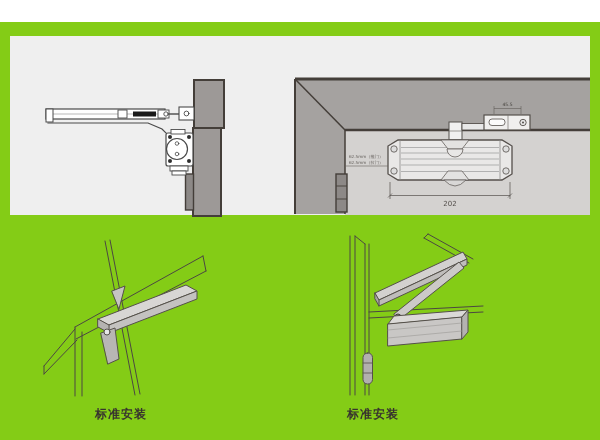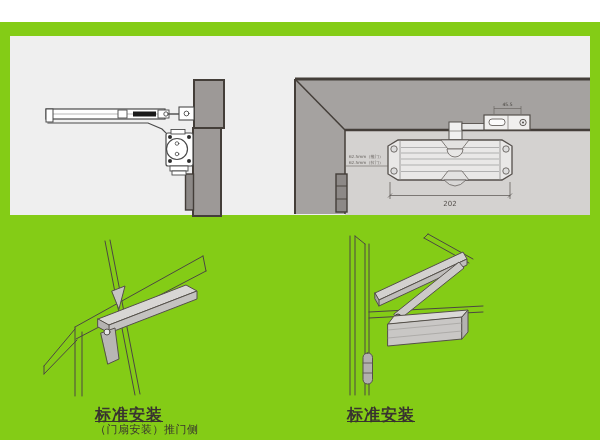--- a/index.html
+++ b/index.html
@@ -1,20 +1,20 @@
 <!DOCTYPE html>
 <html><head>
 <meta charset="utf-8">
 <style>
   html,body{margin:0;padding:0;background:#ffffff;}
   .page{position:relative;width:600px;height:440px;background:#84cc16;overflow:hidden;
         font-family:"Liberation Sans","DejaVu Sans",sans-serif;margin-top:22px;}
   .canvas{position:absolute;left:0;top:0;}
   .caption{position:absolute;color:#38332f;}
-  .caption .t{font-size:16px;font-weight:bold;letter-spacing:1px;line-height:15px;text-decoration:underline;}
+  .caption .t{font-size:12px;font-weight:bold;letter-spacing:1px;line-height:15px;}
   .caption .s{font-size:11px;letter-spacing:0.5px;line-height:15px;}
   text{font-family:"DejaVu Sans","Liberation Sans",sans-serif;}
 </style>
 </head>
 <body>
 
 <div class="page">
 
 <svg class="canvas" width="600" height="440" viewBox="0 0 600 440">
 
@@ -174,19 +174,18 @@
     <line x1="388" y1="316" x2="462" y2="309" stroke="#9a9896" stroke-width="0.6"></line>
 
     <rect x="363" y="331" width="9.5" height="31" rx="4.5" fill="#b2b0ae" stroke="#55504b"></rect>
     <line x1="363" y1="341" x2="372.5" y2="341" stroke="#55504b" stroke-width="0.8"></line>
     <line x1="363" y1="351" x2="372.5" y2="351" stroke="#55504b" stroke-width="0.8"></line>
   </g>
 </svg>
 
 <div class="caption" style="left:95px;top:385px;">
   <div class="t">标准安装</div>
-  <div class="s">（门扇安装）推门侧</div>
 </div>
 <div class="caption" style="left:347px;top:385px;">
   <div class="t">标准安装</div>
 </div>
 
 </div>
 
 </body></html>

